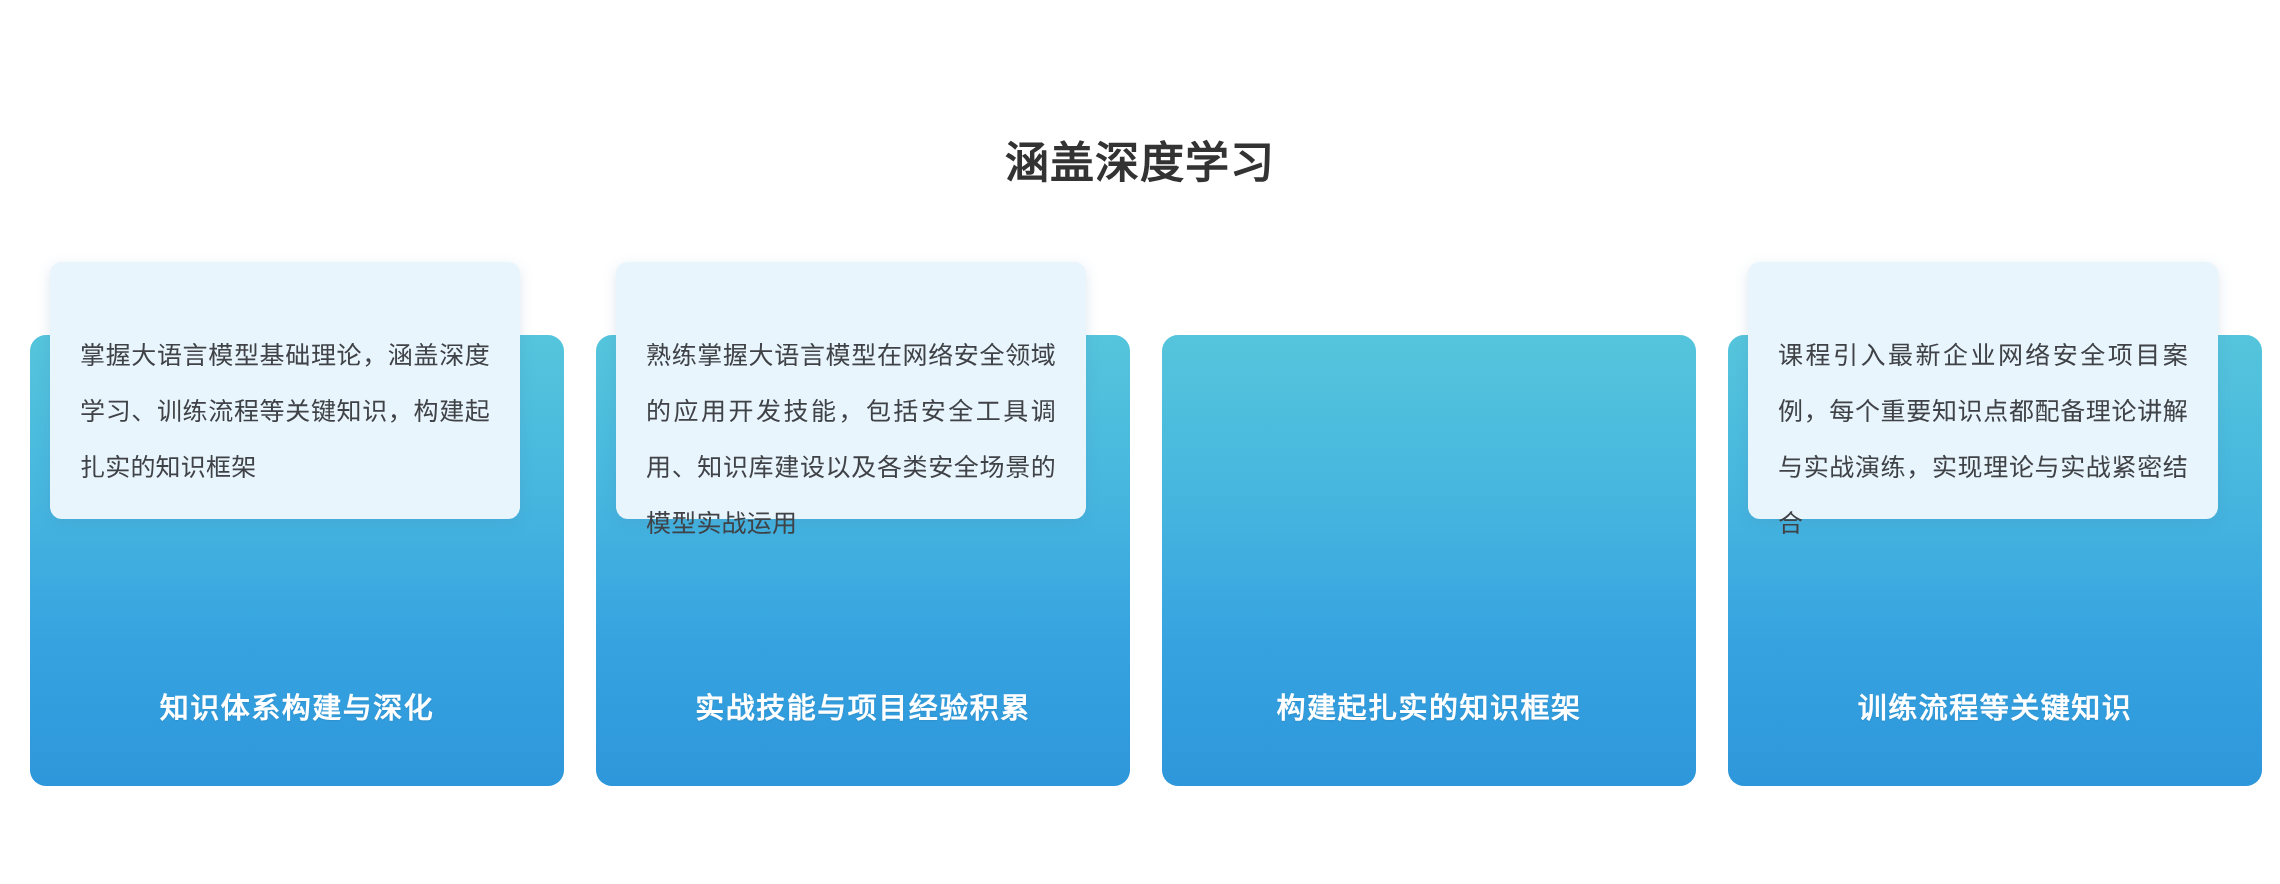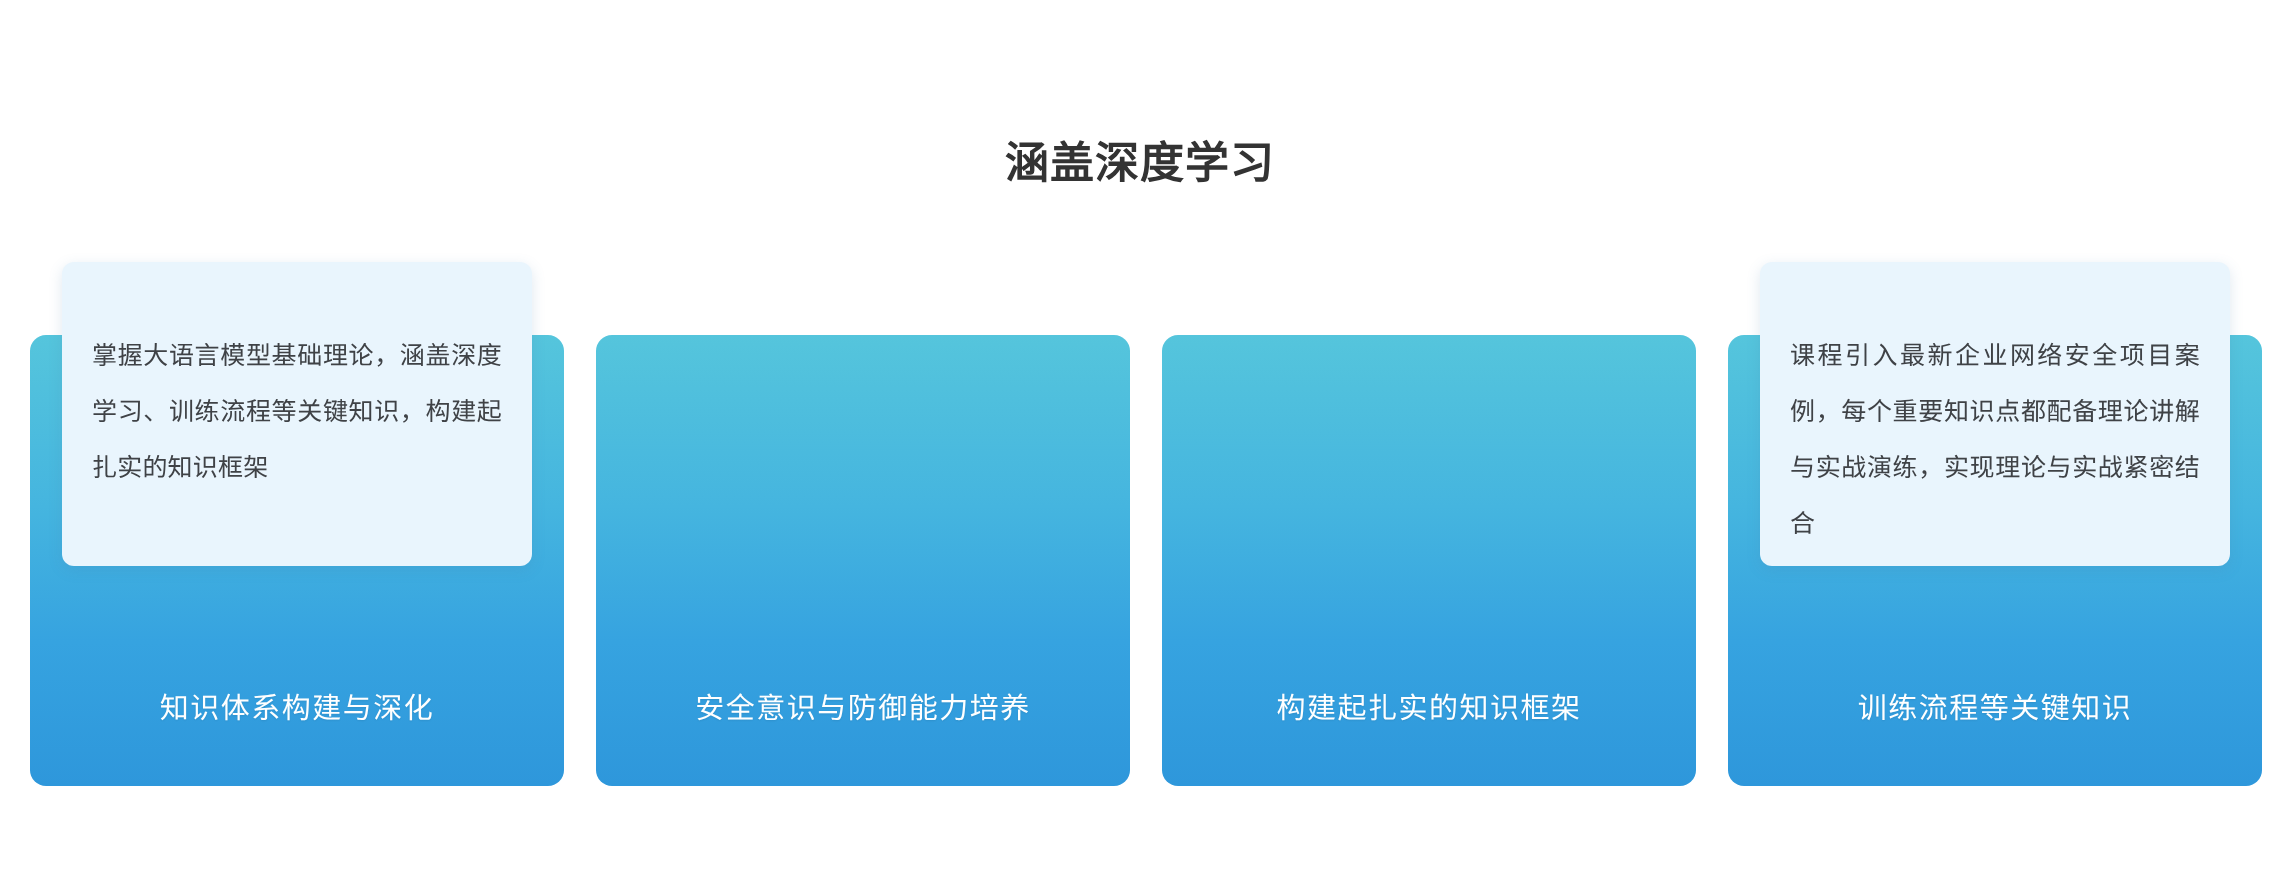--- a/index.html
+++ b/index.html
@@ -75,33 +75,33 @@
     position: absolute;
     left: 0;
     bottom: 0;
     width: 534px;
     height: 162px;
     display: flex;
     align-items: center;
     justify-content: center;
     color: #ffffff;
     font-size: 29px;
-    font-weight: 400;
+    font-weight: 700;
     letter-spacing: 1.5px;
     white-space: nowrap;
     text-shadow: 0 1px 2px rgba(0,0,0,0.08);
   }
 
   
   .card-inner {
     position: absolute;
-    left: 32px;
+    left: 20px;
     top: 0;
     width: 470px;
-    height: 304px;
+    height: 257px;
     border-radius: 12px;
     background: #E9F5FD;
     box-shadow: 0 4px 14px rgba(80,130,170,0.18);
     box-sizing: border-box;
     padding: 40px 30px 24px 30px;
   }
 
   .card-body {
     font-size: 25px;
     line-height: 56px;
@@ -125,21 +125,24 @@
       <div class="card-outer">
         <div class="card-label">知识体系构建与深化</div>
       </div>
       <div class="card-inner">
         <p class="card-body">掌握大语言模型基础理论，涵盖深度学习、训练流程等关键知识，构建起扎实的知识框架</p>
       </div>
     </div>
 
     <div class="card">
       <div class="card-outer">
-        <div class="card-label">安全意识与防御能力培养</div>
+        <div class="card-label">实战技能与项目经验积累</div>
+      </div>
+      <div class="card-inner">
+        <p class="card-body">熟练掌握大语言模型在网络安全领域的应用开发技能，包括安全工具调用、知识库建设以及各类安全场景的模型实战运用</p>
       </div>
     </div>
 
     <div class="card">
       <div class="card-outer">
         <div class="card-label">构建起扎实的知识框架</div>
       </div>
     </div>
 
     <div class="card">

